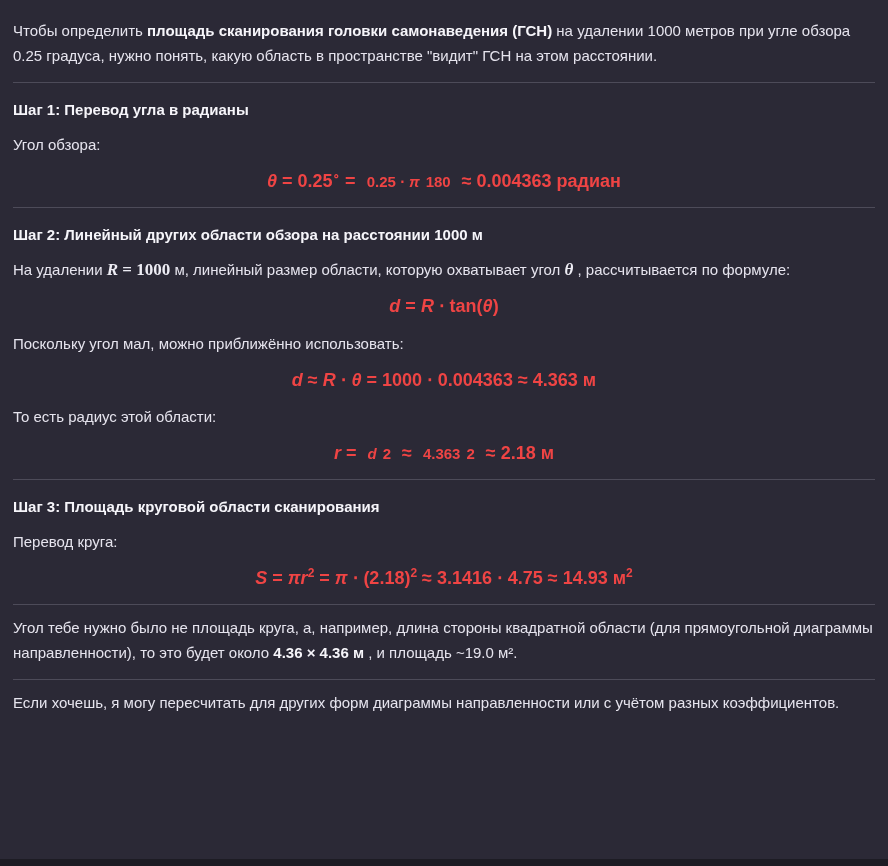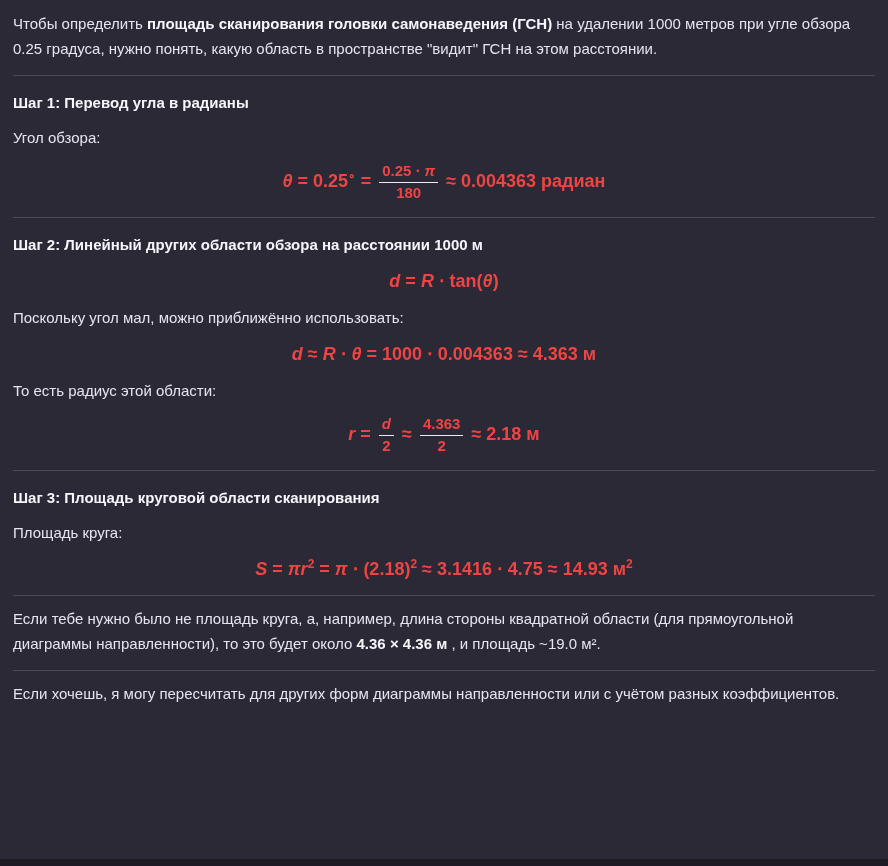--- a/index.html
+++ b/index.html
@@ -4,21 +4,21 @@
 <style>
   html,body{margin:0;padding:0;}
   body{
     width:888px;height:866px;
     background:#2b2936;
     font-family:"Liberation Sans",sans-serif;
     color:#e8e6ef;
     position:relative;
     overflow:hidden;
   }
-  .content{padding:1px 13px 0;}
+  .content{padding:1px 13px 0;margin-top:7px;}
   .para{
     font-size:15px;line-height:25px;margin:10px 0;
     font-weight:400;color:#e6e4ee;
   }
   .heading{
     font-size:15px;line-height:25px;margin:14px 0 10px;
     font-weight:700;color:#f6f5fa;
   }
   .b{font-weight:700;color:#f6f5fa;}
   .divider{
@@ -34,21 +34,21 @@
   
   .formula{
     font-family:Liberation Sans, sans-serif;
     font-weight:700;font-size:18px;color:#ef4444;
     text-align:center;margin:12px 0;line-height:1.35;
   }
   .formula .ms, .para .ms{
     font-size:12px;position:relative;top:-7px;line-height:0;
   }
   .frac{
-    display:inline-flex;flex-direction:column;align-items:center;
+    display:inline-flex;flex-direction:row;align-items:center;
     vertical-align:middle;margin:0 3px;line-height:1.25;
   }
   .fnum,.fden{font-size:15px;padding:0 3px;}
   .fbar{align-self:stretch;height:1px;background:#edecf4;margin:1px 0;}
   
   .check-emoji{
     display:inline-flex;width:17px;height:17px;
     background:#27aa45;border-radius:3px;
     color:#ffffff;font-size:12px;font-weight:700;
     align-items:center;justify-content:center;
@@ -72,43 +72,44 @@
   <p class="para">Угол обзора:</p>
   <div class="formula"><span class="it ">θ</span><span class=""> = 0.25</span><span class="ms">∘</span><span class=""> = </span><span class="frac">
         <span class="fnum"><span class="">0.25 ⋅ </span><span class="it ">π</span></span>
         <span class="fbar"></span>
         <span class="fden"><span class="">180</span></span>
       </span><span class=""> ≈ 0.004363 радиан</span></div>
 
   <hr class="divider">
 
   <p class="heading">Шаг 2: Линейный других области обзора на расстоянии 1000 м</p>
+  <p class="para"><span class="">На удалении </span><span class="im it">R</span><span class="im"> = 1000</span><span class=""> м, линейный размер области, которую охватывает угол </span><span class="im it">θ</span><span class=""> , рассчитывается по формуле:</span></p>
   <div class="formula"><span class="it ">d</span><span class=""> = </span><span class="it ">R</span><span class=""> ⋅ tan(</span><span class="it ">θ</span><span class="">)</span></div>
   <p class="para">Поскольку угол мал, можно приближённо использовать:</p>
   <div class="formula"><span class="it ">d</span><span class=""> ≈ </span><span class="it ">R</span><span class=""> ⋅ </span><span class="it ">θ</span><span class=""> = 1000 ⋅ 0.004363 ≈ 4.363 м</span></div>
   <p class="para">То есть радиус этой области:</p>
   <div class="formula"><span class="it ">r</span><span class=""> = </span><span class="frac">
         <span class="fnum"><span class="it ">d</span></span>
         <span class="fbar"></span>
         <span class="fden"><span class="">2</span></span>
       </span><span class=""> ≈ </span><span class="frac">
         <span class="fnum"><span class="">4.363</span></span>
         <span class="fbar"></span>
         <span class="fden"><span class="">2</span></span>
       </span><span class=""> ≈ 2.18 м</span></div>
 
   <hr class="divider">
 
   <p class="heading">Шаг 3: Площадь круговой области сканирования</p>
-  <p class="para">Площадь круга:</p>
+  <p class="para">Перевод круга:</p>
   <div class="formula"><span class="it ">S</span><span class=""> = </span><span class="it ">πr</span><span class="ms">2</span><span class=""> = </span><span class="it ">π</span><span class=""> ⋅ (2.18)</span><span class="ms">2</span><span class=""> ≈ 3.1416 ⋅ 4.75 ≈ 14.93 м</span><span class="ms">2</span></div>
 
   <hr class="divider">
 
-  <p class="para"><span class="">Если тебе нужно было не площадь круга, а, например, длина стороны квадратной области (для прямоугольной диаграммы направленности), то это будет около </span><span class="b">4.36 × 4.36 м</span><span class=""> , и площадь ~19.0 м².</span></p>
+  <p class="para"><span class="">Угол тебе нужно было не площадь круга, а, например, длина стороны квадратной области (для прямоугольной диаграммы направленности), то это будет около </span><span class="b">4.36 × 4.36 м</span><span class=""> , и площадь ~19.0 м².</span></p>
 
   <hr class="divider">
 
   <p class="para">Если хочешь, я могу пересчитать для других форм диаграммы направленности или с учётом разных коэффициентов.</p>
 
 </div>
 
 <div class="bottom-strip"></div>
 
 </body></html>

